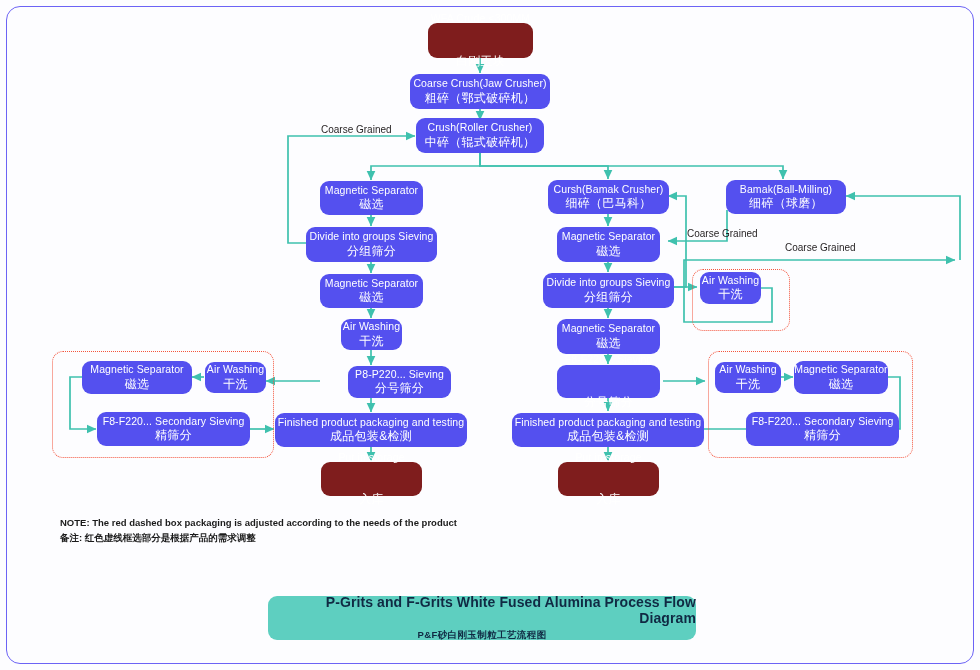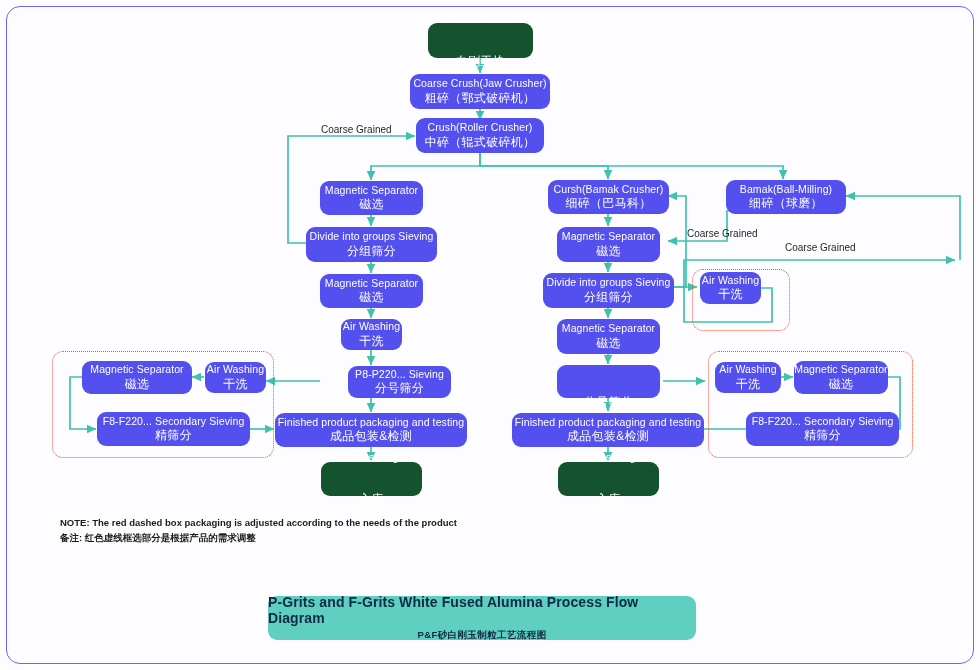--- a/index.html
+++ b/index.html
@@ -40,21 +40,21 @@
     flex-direction: column;
     align-items: center;
     justify-content: center;
     text-align: center;
     line-height: 1.25;
     padding: 3px 5px;
   }
   .node .en { font-size: 10.5px; letter-spacing: .1px; white-space: nowrap; }
   .node .zh { font-size: 12px; letter-spacing: .3px; white-space: nowrap; }
   .node.blue { background: #5450ef; }
-  .node.green { background: #14532d; gap: 28px; }
+  .node.green { background: #7f1d1d; gap: 28px; }
 
   .dashbox {
     position: absolute;
     border: 1.7px dotted #f4553d;
     border-radius: 11px;
   }
 
   .edgelabel {
     position: absolute;
     font-size: 10px;
@@ -74,21 +74,21 @@
   #title-banner {
     position: absolute;
     left: 268px; top: 596px;
     width: 428px; height: 44px;
     background: #5ecfc0;
     border-radius: 9px;
     display: flex; flex-direction: column;
     align-items: center; justify-content: center;
     color: #102a43;
   }
-  #title-banner .t-en { font-size: 14px; font-weight: bold; letter-spacing: .1px; }
+  #title-banner .t-en { font-size: 14px; font-weight: bold; letter-spacing: .1px; text-align: right; }
   #title-banner .t-zh { font-size: 9.5px; font-weight: bold; margin-top: 3px; letter-spacing: .4px; }
 </style>
 </head>
 <body>
 
 <div id="page">
   <div id="page-border"></div>
 
   <svg id="wires" viewBox="0 0 980 670">
     <defs>

